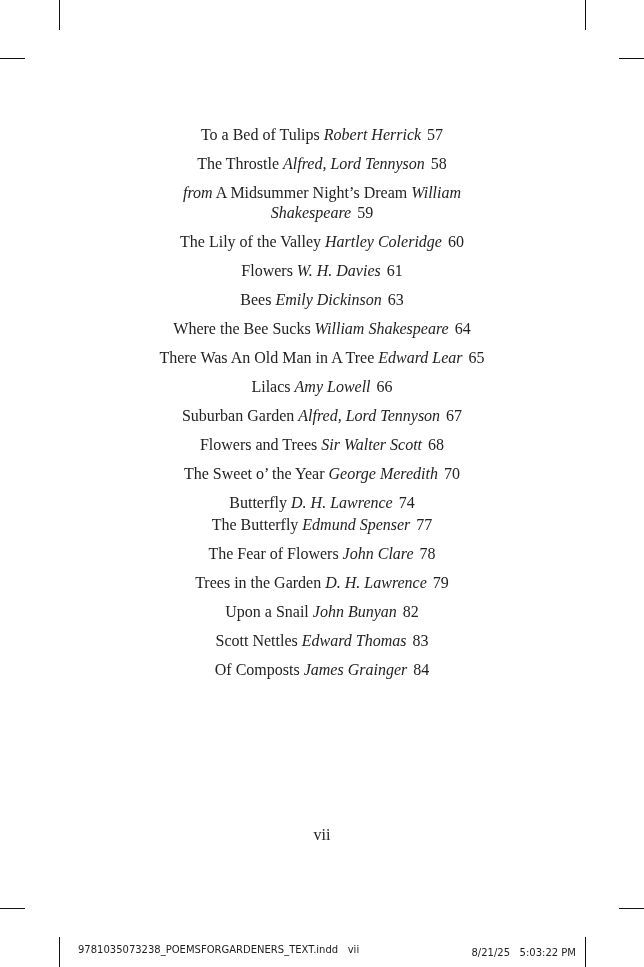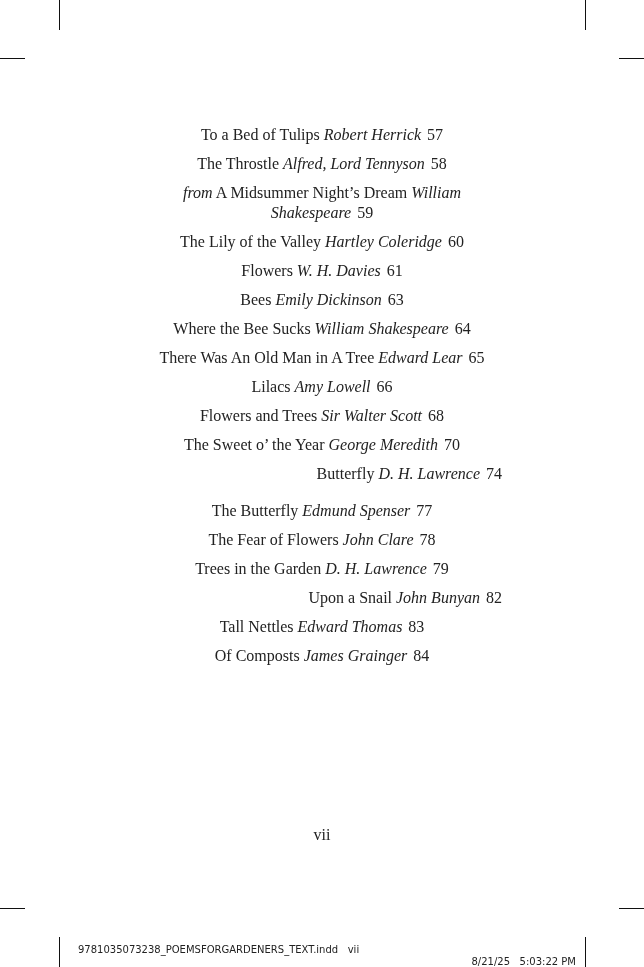--- a/index.html
+++ b/index.html
@@ -9,21 +9,21 @@
   .h { height:1px; }
   .toc { position:absolute; left:0; top:125px; width:644px; }
   .entry { text-align:center; font-size:16px; line-height:20px; margin:0 auto; width:360px; }
   .entry .title { font-style:normal; }
   .entry .pre { font-style:italic; }
   .entry .author { font-style:italic; }
   .entry .page { margin-left:6px; }
   .folio { position:absolute; left:0; width:644px; top:826px; text-align:center; font-size:16px; }
   .slug { position:absolute; top:941px; left:78px; right:68px; height:20px; font-family:"DejaVu Sans",sans-serif; font-size:10px; color:#222; }
   .slug .file { position:absolute; left:0; top:3px; }
-  .slug .stamp { position:absolute; right:0; top:15px; }
+  .slug .stamp { position:absolute; right:0; top:6px; }
 </style>
 </head>
 <body>
 
 <div class="crop v" style="left:59px; top:0; height:30px;"></div>
 <div class="crop v" style="left:585px; top:0; height:30px;"></div>
 <div class="crop h" style="left:0; top:58px; width:25px;"></div>
 <div class="crop h" style="left:619px; top:58px; width:25px;"></div>
 <div class="crop h" style="left:0; top:908px; width:25px;"></div>
 <div class="crop h" style="left:619px; top:908px; width:25px;"></div>
@@ -33,28 +33,29 @@
 <div class="toc" id="toc">
     <div class="entry" style="margin-bottom: 9px;"><span class="title">To a Bed of Tulips</span> <span class="author">Robert Herrick</span><span class="page">57</span></div>
     <div class="entry" style="margin-bottom: 9px;"><span class="title">The Throstle</span> <span class="author">Alfred, Lord Tennyson</span><span class="page">58</span></div>
     <div class="entry" style="margin-bottom: 9px;"><span class="pre">from</span> <span class="title">A Midsummer Night’s Dream</span> <span class="author">William Shakespeare</span><span class="page">59</span></div>
     <div class="entry" style="margin-bottom: 9px; font-family: Liberation Serif, serif;"><span class="title">The Lily of the Valley</span> <span class="author">Hartley Coleridge</span><span class="page">60</span></div>
     <div class="entry" style="margin-bottom: 9px;"><span class="title">Flowers</span> <span class="author">W. H. Davies</span><span class="page">61</span></div>
     <div class="entry" style="margin-bottom: 9px;"><span class="title">Bees</span> <span class="author">Emily Dickinson</span><span class="page">63</span></div>
     <div class="entry" style="margin-bottom: 9px;"><span class="title">Where the Bee Sucks</span> <span class="author">William Shakespeare</span><span class="page">64</span></div>
     <div class="entry" style="margin-bottom: 9px;"><span class="title">There Was An Old Man in A Tree</span> <span class="author">Edward Lear</span><span class="page">65</span></div>
     <div class="entry" style="margin-bottom: 9px;"><span class="title">Lilacs</span> <span class="author">Amy Lowell</span><span class="page">66</span></div>
+    <div class="entry" style="margin-bottom: 9px;"><span class="title">Suburban Garden</span> <span class="author">Alfred, Lord Tennyson</span><span class="page">67</span></div>
     <div class="entry" style="margin-bottom: 9px;"><span class="title">Flowers and Trees</span> <span class="author">Sir Walter Scott</span><span class="page">68</span></div>
     <div class="entry" style="margin-bottom: 9px;"><span class="title">The Sweet o’ the Year</span> <span class="author">George Meredith</span><span class="page">70</span></div>
-    <div class="entry" style="margin-bottom: 17px; text-align: right;"><span class="title">Butterfly</span> <span class="author">D. H. Lawrence</span><span class="page">74</span></div>
+    <div class="entry" style="margin-bottom: 2px;"><span class="title">Butterfly</span> <span class="author">D. H. Lawrence</span><span class="page">74</span></div>
     <div class="entry" style="margin-bottom: 9px;"><span class="title">The Butterfly</span> <span class="author">Edmund Spenser</span><span class="page">77</span></div>
     <div class="entry" style="margin-bottom: 9px;"><span class="title">The Fear of Flowers</span> <span class="author">John Clare</span><span class="page">78</span></div>
     <div class="entry" style="margin-bottom: 9px;"><span class="title">Trees in the Garden</span> <span class="author">D. H. Lawrence</span><span class="page">79</span></div>
-    <div class="entry" style="margin-bottom: 9px; text-align: right;"><span class="title">Upon a Snail</span> <span class="author">John Bunyan</span><span class="page">82</span></div>
-    <div class="entry" style="margin-bottom: 9px;"><span class="title">Tall Nettles</span> <span class="author">Edward Thomas</span><span class="page">83</span></div>
+    <div class="entry" style="margin-bottom: 9px;"><span class="title">Upon a Snail</span> <span class="author">John Bunyan</span><span class="page">82</span></div>
+    <div class="entry" style="margin-bottom: 9px;"><span class="title">Scott Nettles</span> <span class="author">Edward Thomas</span><span class="page">83</span></div>
     <div class="entry" style="margin-bottom: 9px;"><span class="title">Of Composts</span> <span class="author">James Grainger</span><span class="page">84</span></div>
   </div>
 
 <div class="folio">vii</div>
 
 <div class="slug">
   <span class="file">
     <span>9781035073238_POEMSFORGARDENERS_TEXT.indd</span>&nbsp;&nbsp;&nbsp;<span>vii</span>
   </span>
   <span class="stamp">

